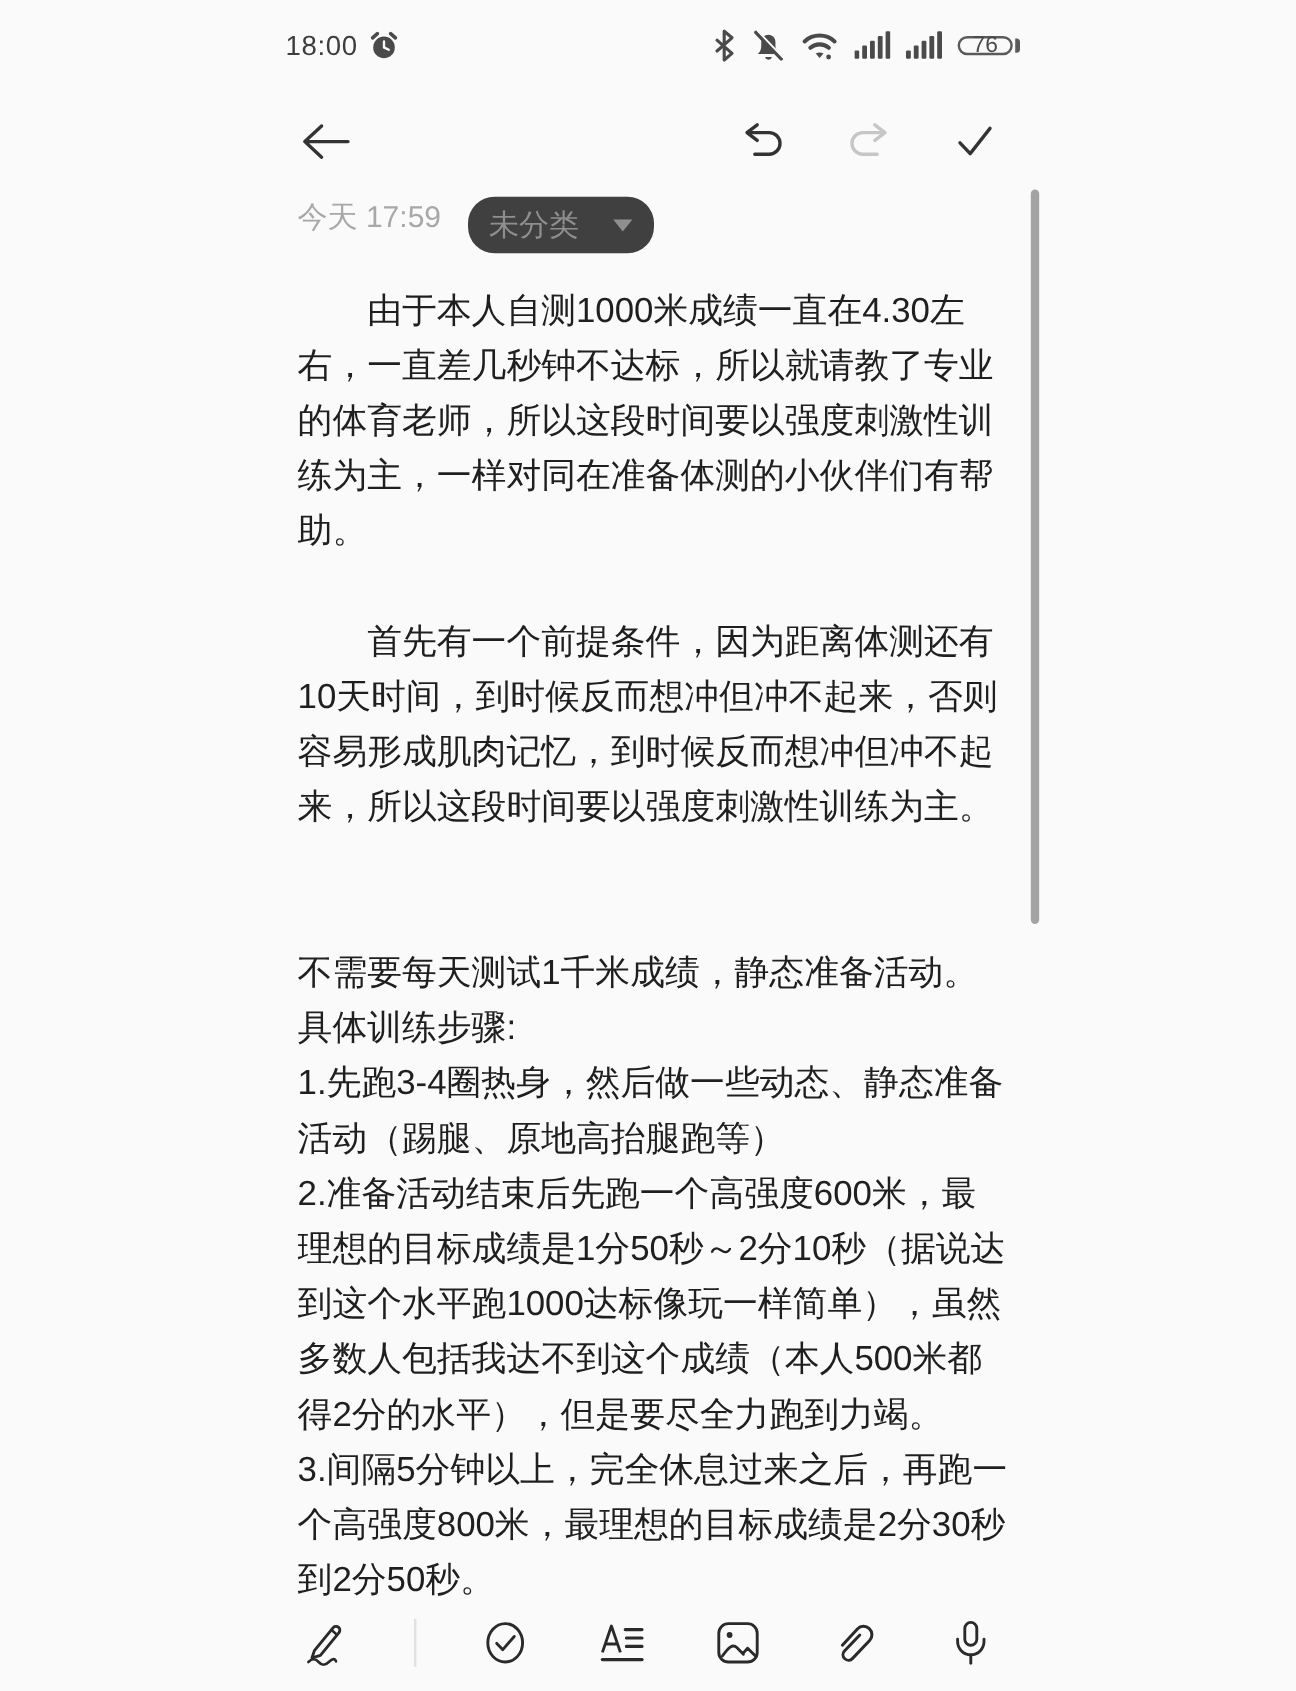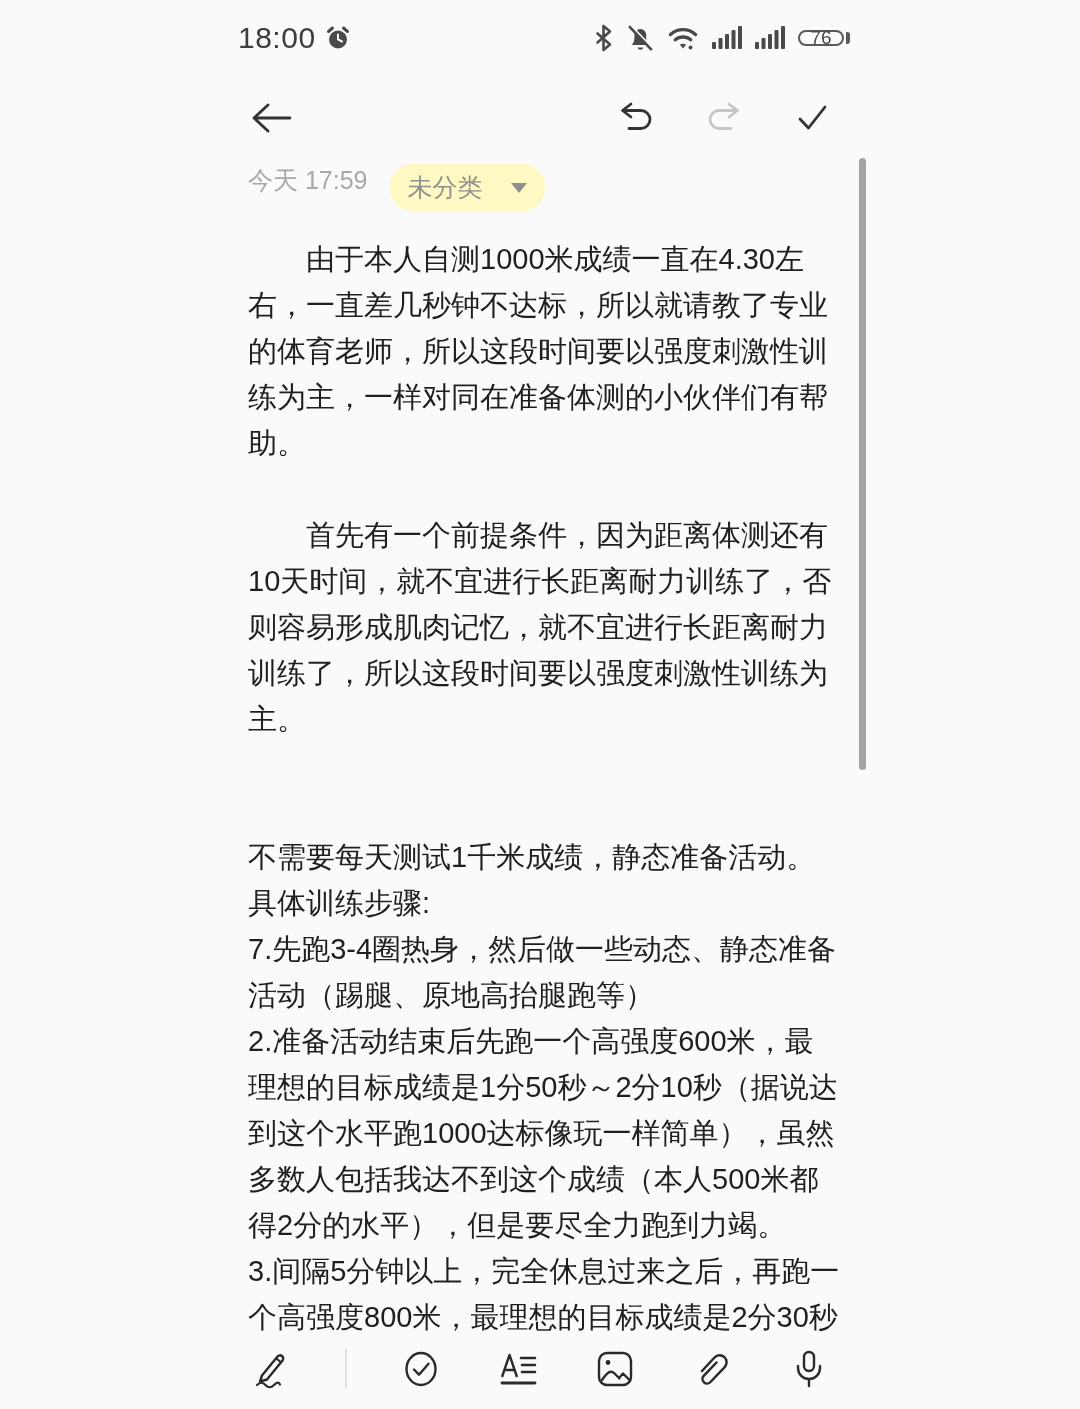--- a/index.html
+++ b/index.html
@@ -8,21 +8,21 @@
     background:#fafafa;
     font-family:"Liberation Sans","DejaVu Sans",sans-serif;
     color:#1f1f1f;
   }
   
   .status-bar{
     position:absolute;top:18px;left:238px;right:230px;height:40px;
     display:flex;align-items:center;justify-content:space-between;
   }
   .status-left{display:flex;align-items:center;gap:8px;}
-  .status-time{font-size:30px;font-weight:500;color:#3d3d3d;letter-spacing:.5px;}
+  .status-time{font-size:23px;font-weight:500;color:#3d3d3d;letter-spacing:.5px;}
   .status-right{display:flex;align-items:center;gap:13px;color:#4a4a4a;}
   .battery{
     display:flex;align-items:center;
   }
   .battery-body{
     min-width:46px;height:16px;border:2.5px solid #5a5a5a;border-radius:9px;
     display:flex;align-items:center;justify-content:center;
     font-size:19px;color:#4a4a4a;padding:0 4px;box-sizing:border-box;background:transparent;
   }
   .battery-nub{width:4px;height:12px;background:#5a5a5a;border-radius:0 3px 3px 0;margin-left:2px;}
@@ -41,21 +41,21 @@
   .note-title{
     font-size:52px;font-weight:700;line-height:64px;color:#161616;margin:6px 0 0 0;
     letter-spacing:1px;
   }
   .note-meta{
     display:flex;align-items:flex-start;gap:22px;margin-top:14px;height:44px;
   }
   .note-date{font-size:25px;color:#a8a8a8;}
   .category-pill{
     display:inline-flex;align-items:center;gap:28px;
-    background:#fef9c3;border:none;border-radius:22px;
+    background:#404040;border:none;border-radius:22px;
     padding:7px 18px;font-size:25px;color:#8f8f8f;cursor:pointer;
     font-family:inherit;
   }
   .caret-down{
     width:0;height:0;border-left:8px solid transparent;border-right:8px solid transparent;
     border-top:10px solid #8f8f8f;display:inline-block;
   }
   .note-body{margin-top:28px;font-size:29px;line-height:46px;color:#1f1f1f;}
   .note-body p{margin:0;}
   .note-body p.indent{text-indent:2em;}
@@ -174,24 +174,24 @@
 <div class="note-area">
   <div class="note-meta">
     <span class="note-date">今天 17:59</span>
     <button class="category-pill">
       <span>未分类</span>
       <span class="caret-down"></span>
     </button>
   </div>
   <div class="note-body">
       <p class="indent gap1">由于本人自测1000米成绩一直在4.30左右，一直差几秒钟不达标，所以就请教了专业的体育老师，所以这段时间要以强度刺激性训练为主，一样对同在准备体测的小伙伴们有帮助。</p>
-      <p class="indent gap2">首先有一个前提条件，因为距离体测还有10天时间，就不宜进行长距离耐力训练了，否则容易形成肌肉记忆，就不宜进行长距离耐力训练了，所以这段时间要以强度刺激性训练为主。</p>
+      <p class="indent gap2">首先有一个前提条件，因为距离体测还有10天时间，到时候反而想冲但冲不起来，否则容易形成肌肉记忆，到时候反而想冲但冲不起来，所以这段时间要以强度刺激性训练为主。</p>
       <p class="">不需要每天测试1千米成绩，静态准备活动。</p>
       <p class="">具体训练步骤:</p>
-      <p class="">7.先跑3-4圈热身，然后做一些动态、静态准备活动（踢腿、原地高抬腿跑等）</p>
+      <p class="">1.先跑3-4圈热身，然后做一些动态、静态准备活动（踢腿、原地高抬腿跑等）</p>
       <p class="">2.准备活动结束后先跑一个高强度600米，最理想的目标成绩是1分50秒～2分10秒（据说达到这个水平跑1000达标像玩一样简单），虽然多数人包括我达不到这个成绩（本人500米都得2分的水平），但是要尽全力跑到力竭。</p>
       <p class="">3.间隔5分钟以上，完全休息过来之后，再跑一个高强度800米，最理想的目标成绩是2分30秒到2分50秒。</p>
     </div>
 </div>
 
 <div class="scrollbar-thumb"></div>
 
 <div class="bottom-toolbar">
   <button class="icon-btn">
     <span style="display:flex;">

